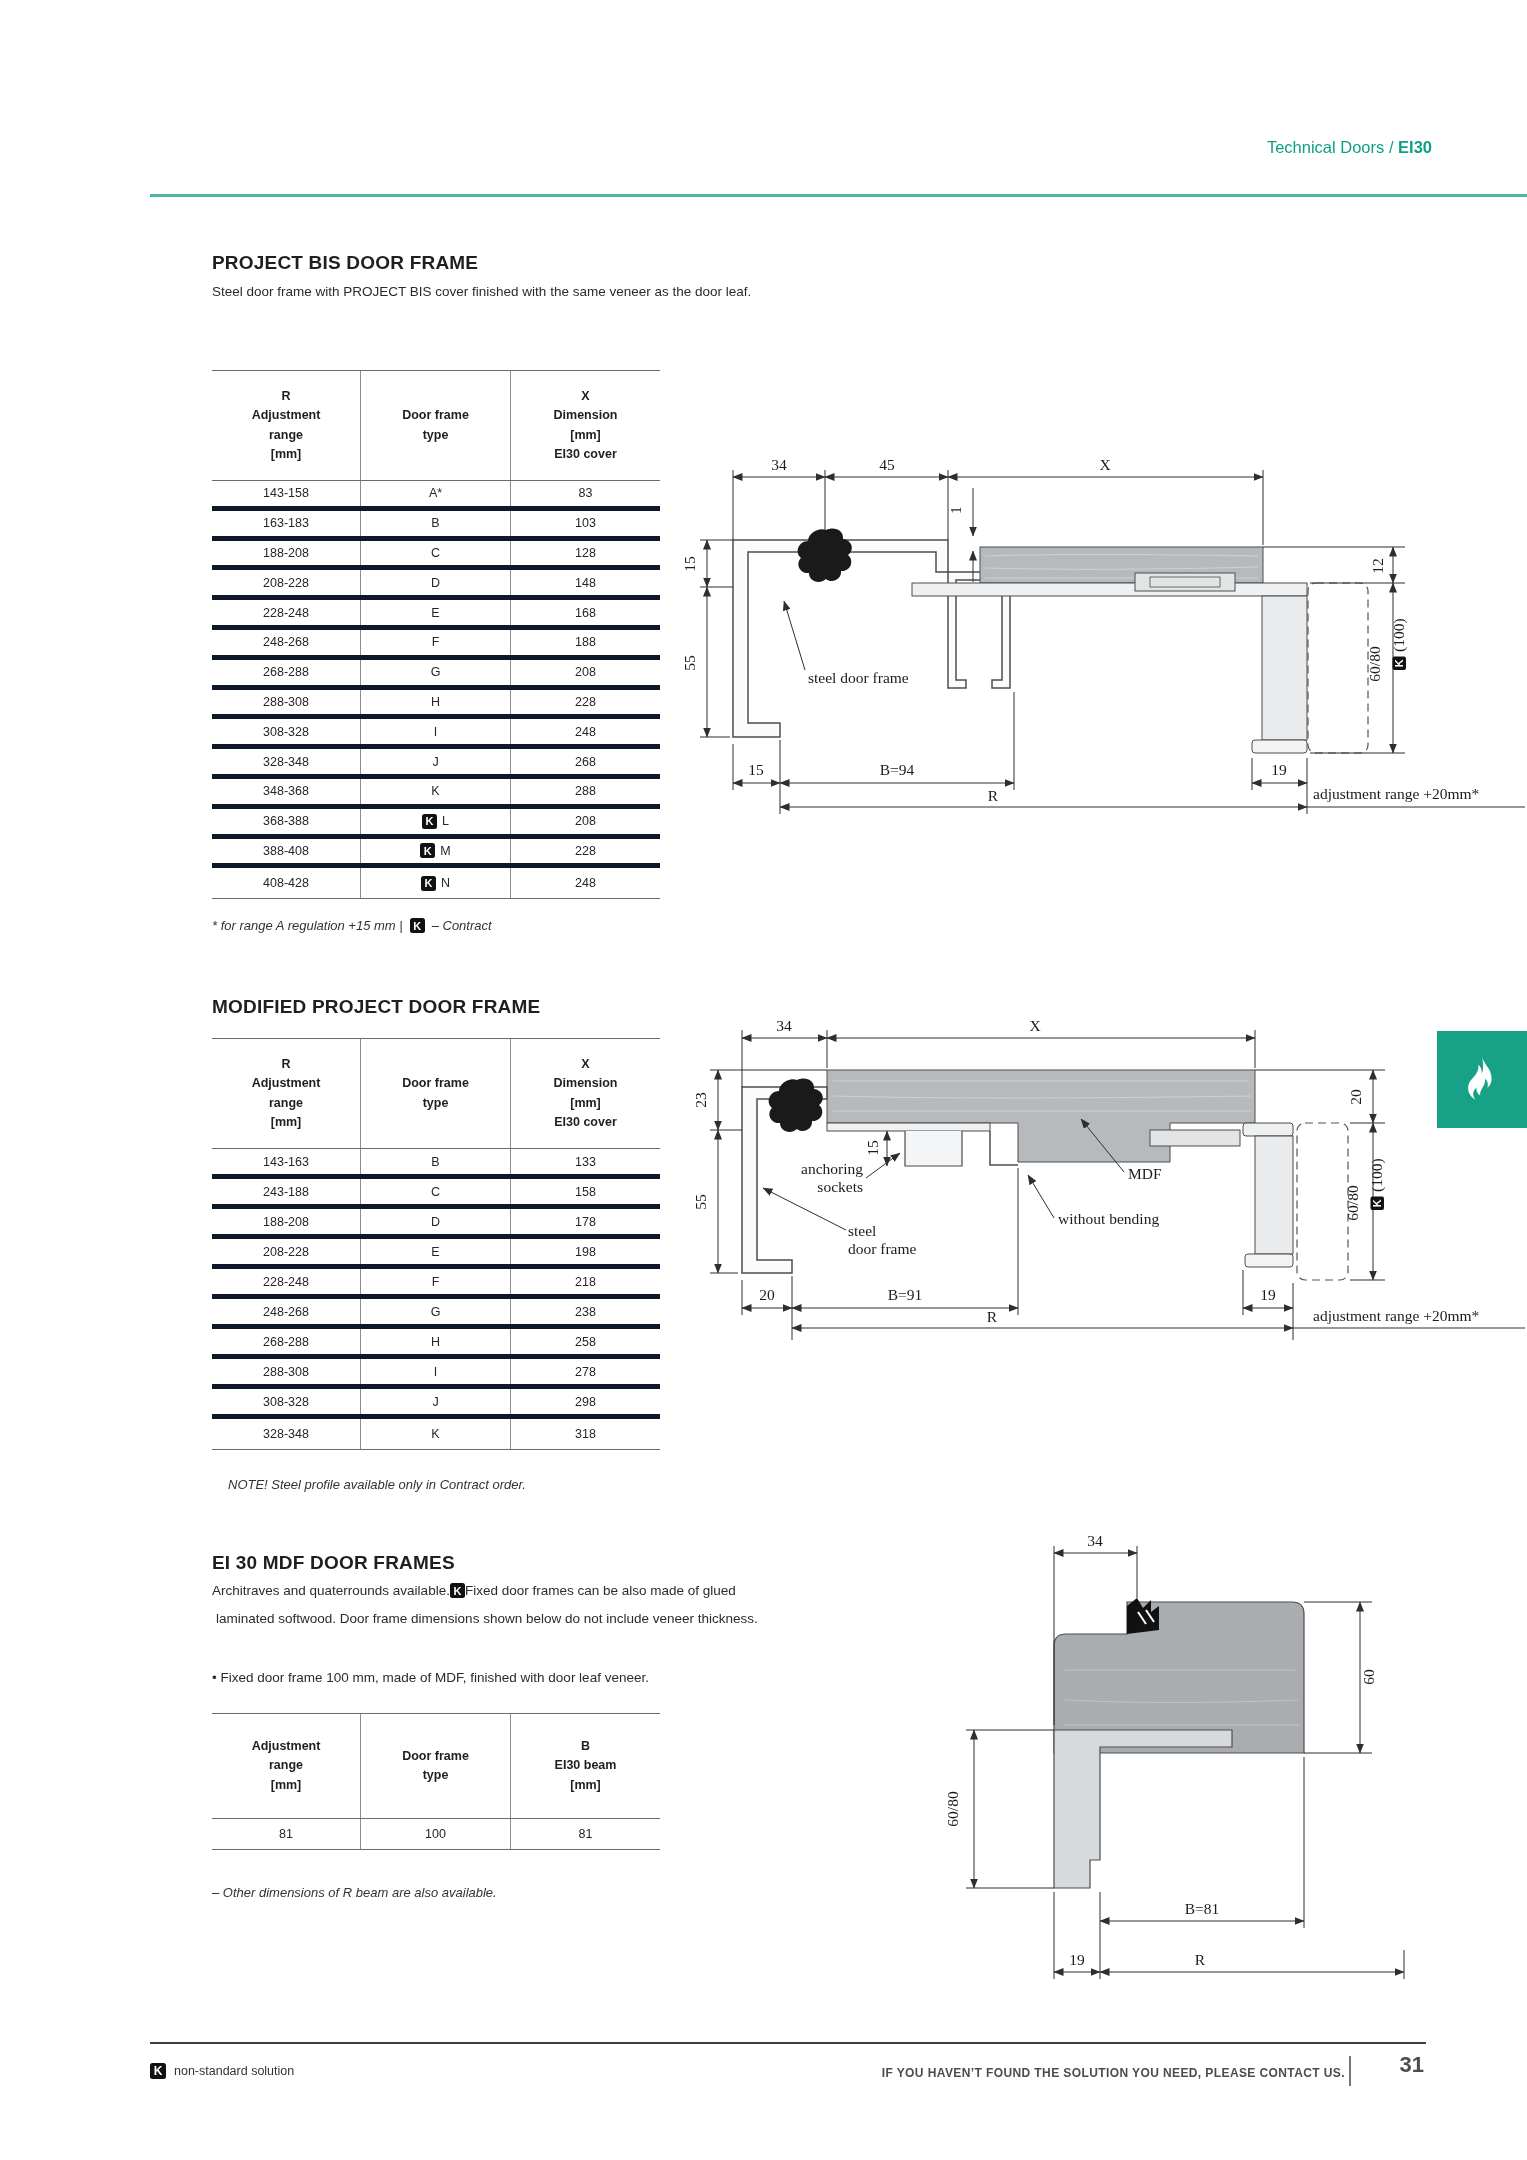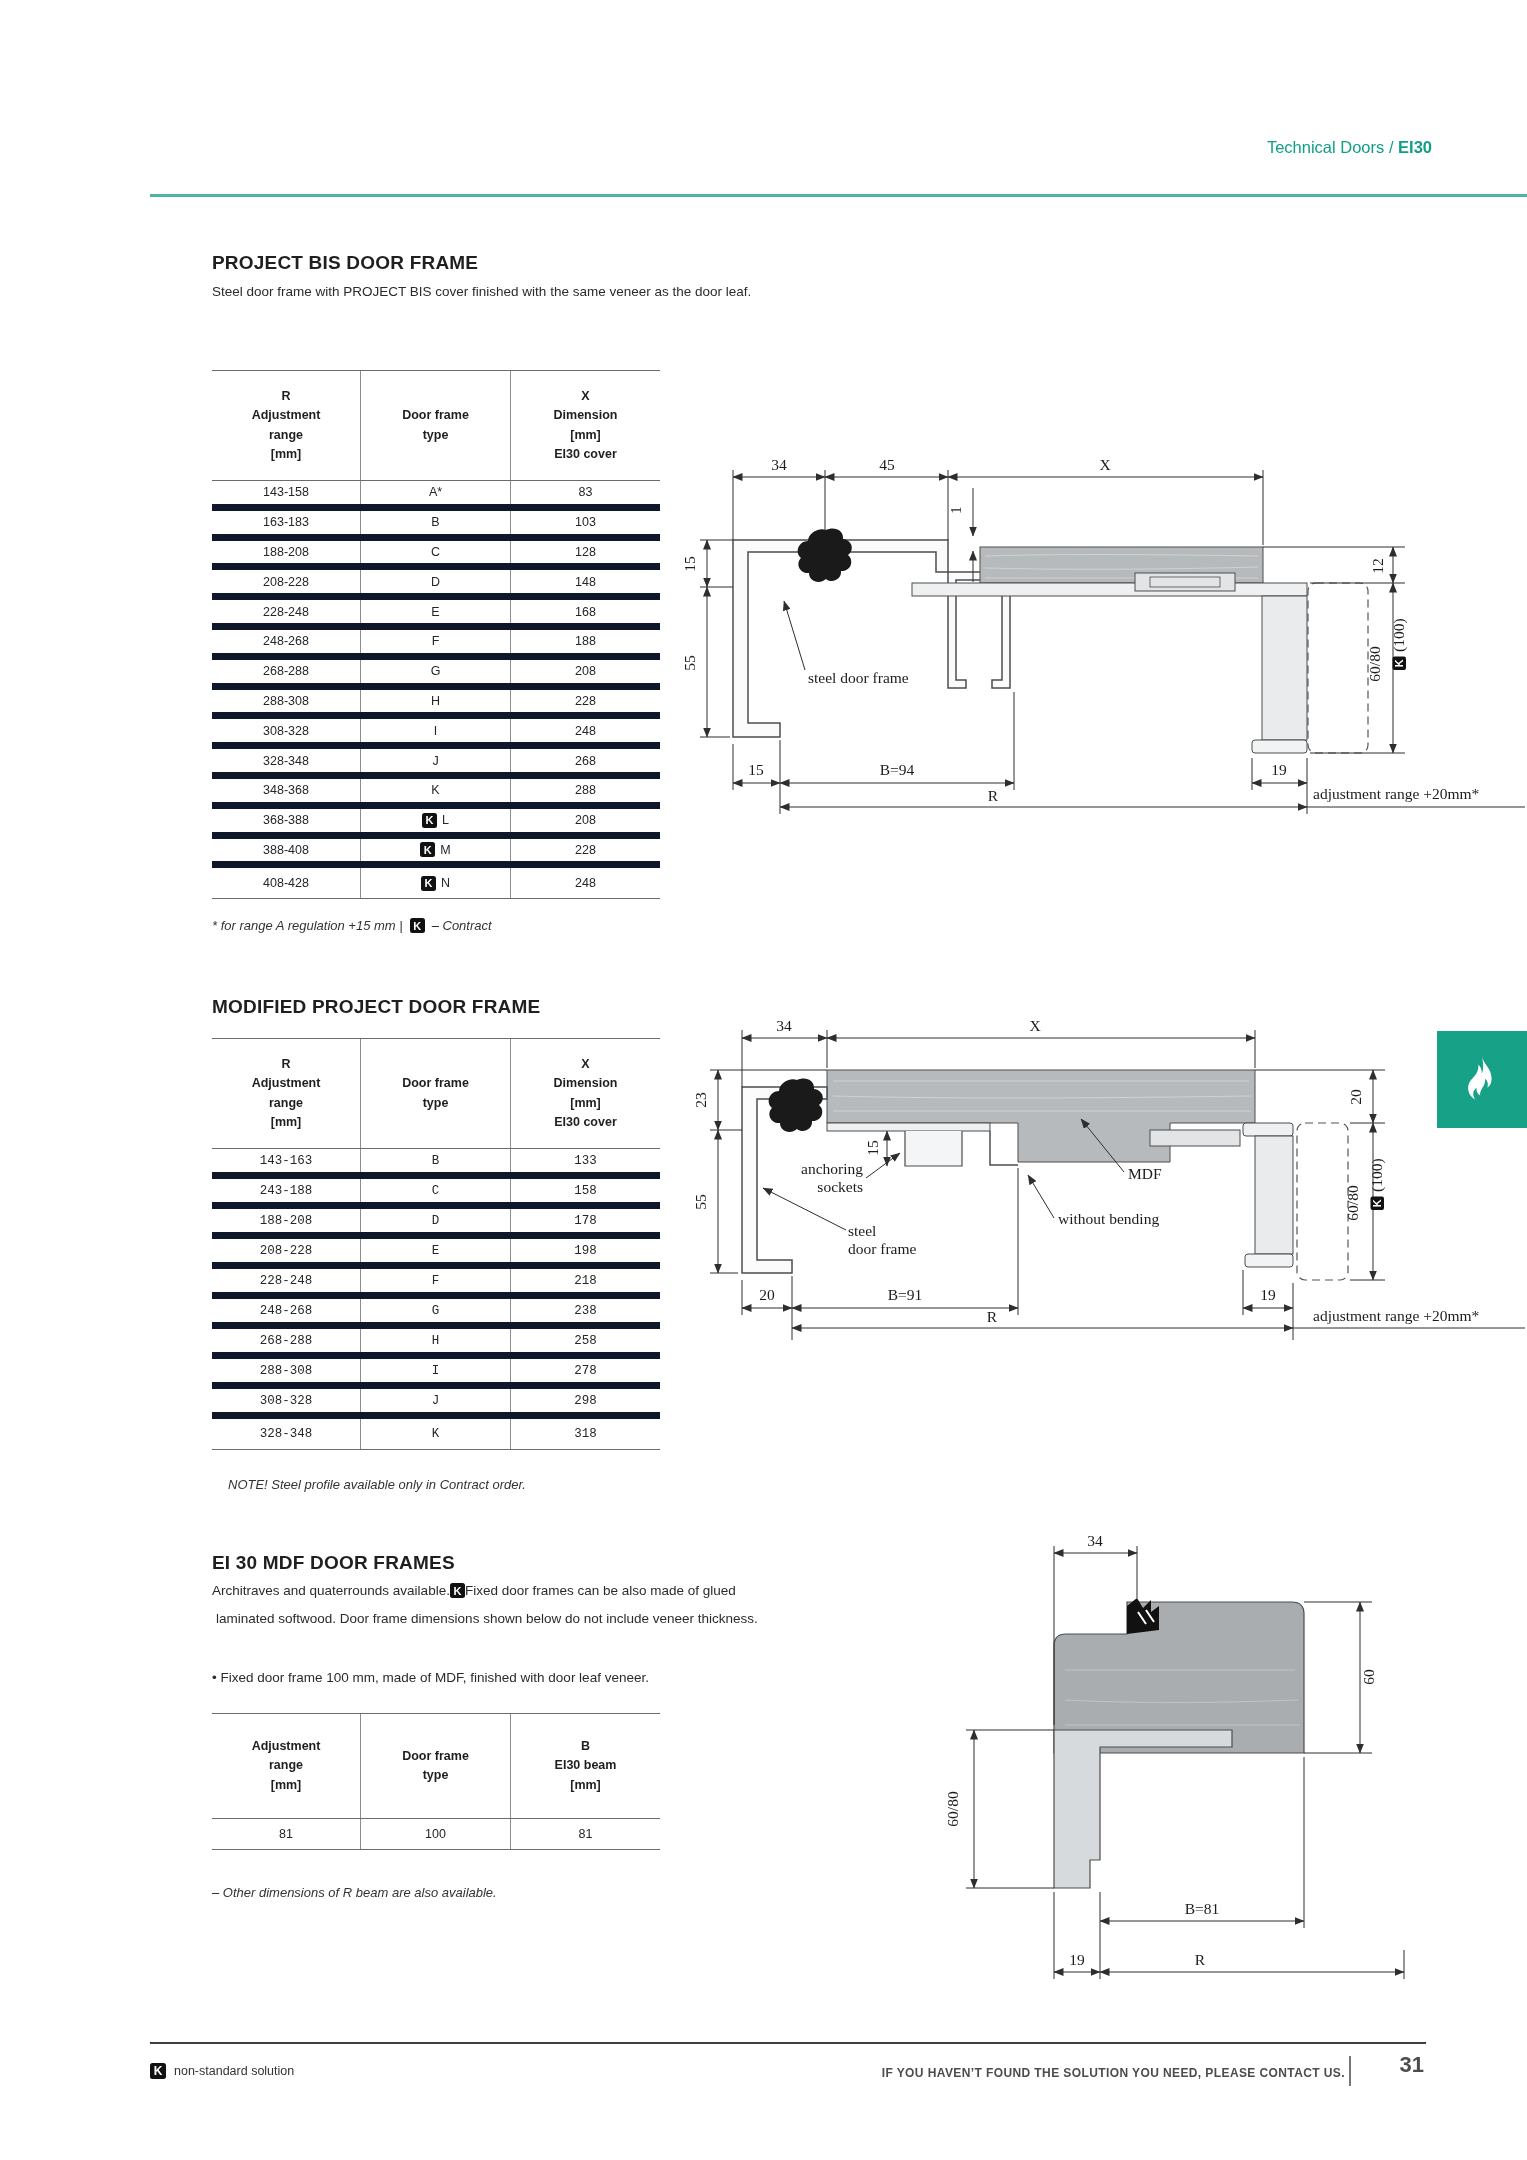--- a/index.html
+++ b/index.html
@@ -21,23 +21,23 @@
   .kbadge.small{width:15px;height:15px;font-size:11px;}
   
   .dtable{position:absolute;width:448px;border-top:1.5px solid #6b6b6b;border-bottom:1.5px solid #6b6b6b;box-sizing:border-box;}
   .thead{display:flex;border-bottom:1.5px solid #6b6b6b;box-sizing:border-box;}
   .t1 .thead,.t2 .thead{height:110px;}
   .t3 .thead{height:105px;}
   .hcell{display:flex;align-items:center;justify-content:center;text-align:center;
          font-size:12.5px;font-weight:bold;white-space:pre-line;line-height:1.55;box-sizing:border-box;color:#1f1f1f;}
   .tcell{display:flex;align-items:center;justify-content:center;font-size:12.5px;box-sizing:border-box;gap:5px;}
   .c1{width:148px;} .c2{width:150px;border-left:1px solid #8d8d8d;} .c3{width:150px;border-left:1px solid #8d8d8d;}
-  .trow{display:flex;border-bottom:7px solid #0f172a;box-sizing:border-box;}
+  .trow{display:flex;border-bottom:5px solid #0f172a;box-sizing:border-box;}
   .trow:last-child{border-bottom:none;}
-  .t1 .trow{height:29.8px;} .t2 .trow{height:30px;font-family:Liberation Mono, monospace;} .t3 .trow{height:30px;}
+  .t1 .trow{height:29.8px;} .t2 .trow{height:30px;} .t3 .trow{height:30px;}
   
   svg.drw{position:absolute;overflow:visible;}
   .dlbl{font-family:"Liberation Serif",serif;font-size:15.5px;fill:#1c1c1c;}
   .dlbl-c{text-anchor:middle;}
   .dlbl-e{text-anchor:end;}
   .kbsvg{font-family:"Liberation Sans",sans-serif;font-weight:bold;font-size:11px;fill:#fff;text-anchor:middle;}
   
   .flame-tab{left:1437px;top:1031px;width:90px;height:97px;background:#17a287;display:flex;align-items:center;justify-content:center;}
   
   .ftr-rule{left:150px;top:2042px;width:1276px;height:2px;background:#3f3f3f;}

